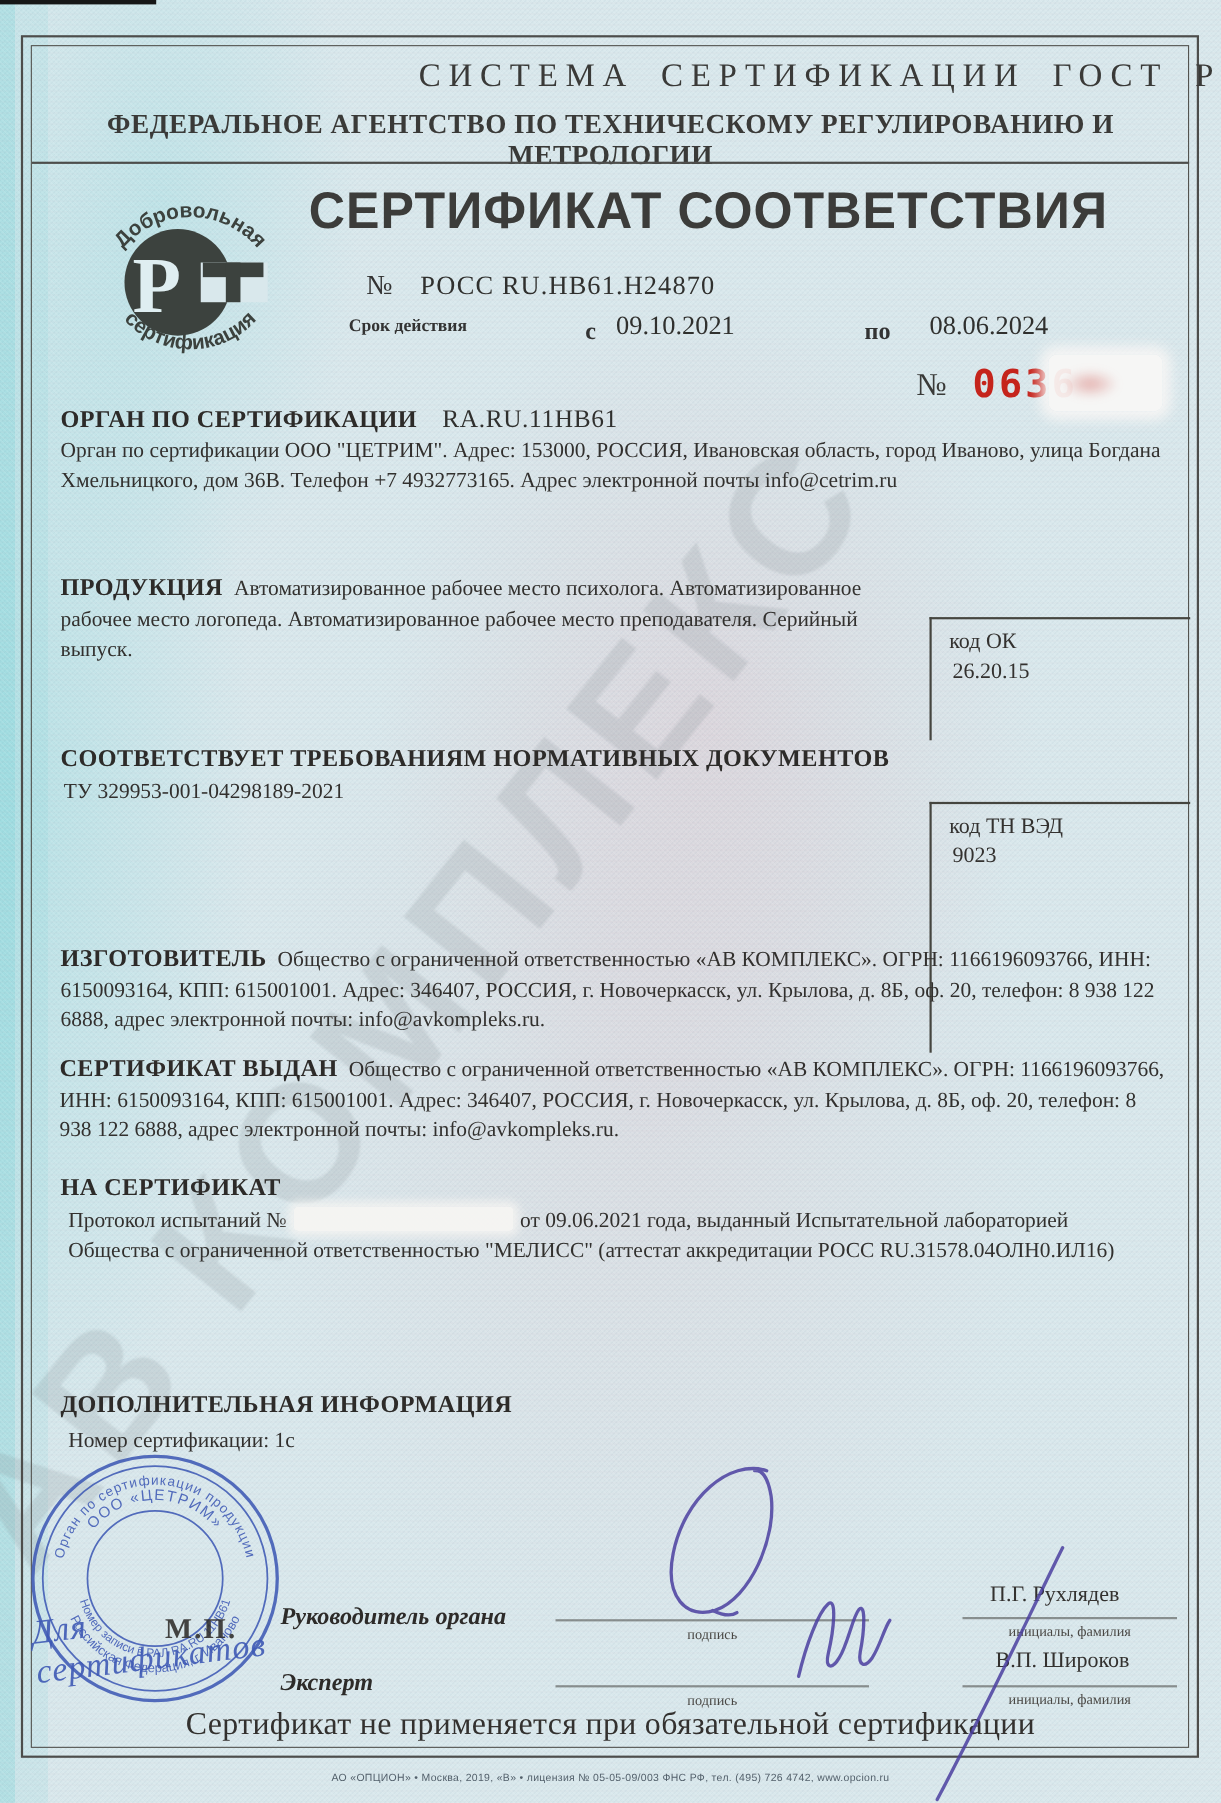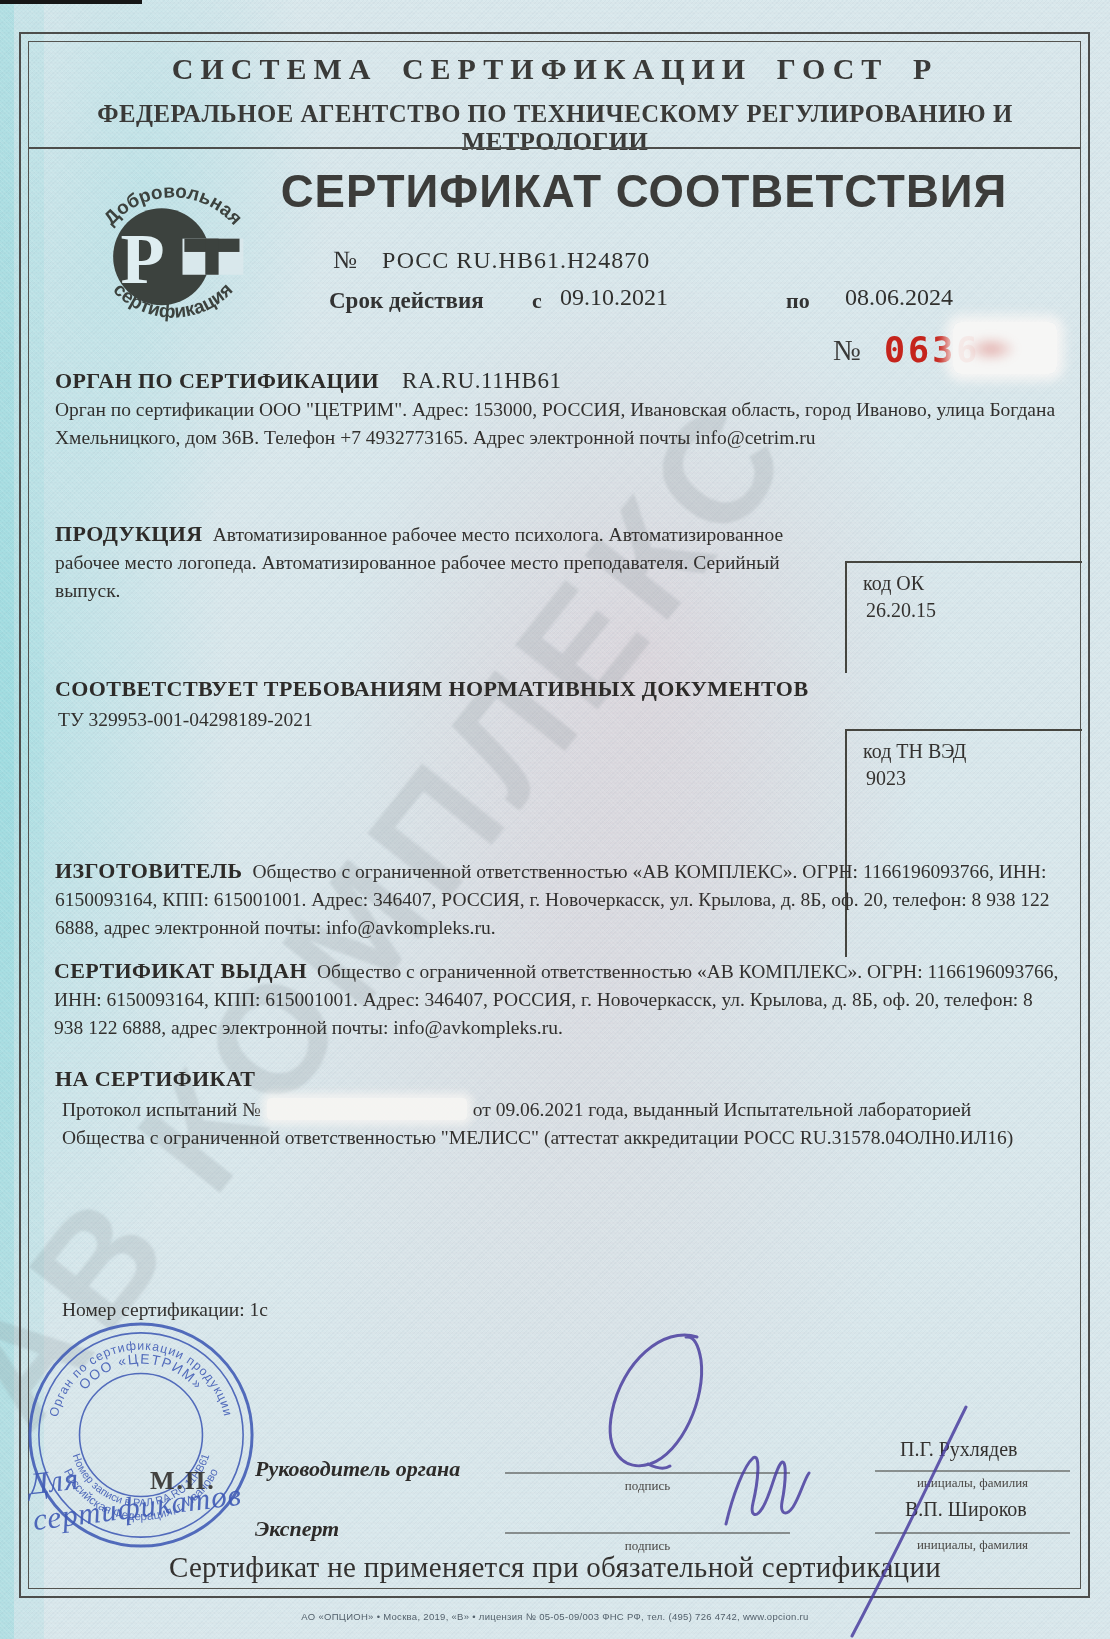--- a/index.html
+++ b/index.html
@@ -24,30 +24,30 @@
   .watermark{
     position:absolute;left:58px;top:1282px;z-index:1;pointer-events:none;
     font-family:"Liberation Sans",sans-serif;font-weight:bold;font-size:152px;
     letter-spacing:12px;color:rgba(130,138,144,.20);white-space:nowrap;
     transform:rotate(-52deg);transform-origin:left bottom;filter:blur(1px);
   }
   .frame-outer{left:19px;top:32px;width:1071px;height:1566px;border:2px solid #4d4d4b;box-sizing:border-box;z-index:2;}
   .frame-inner{left:28px;top:41px;width:1053px;height:1548px;border:1.5px solid #53534f;box-sizing:border-box;z-index:2;}
   .scan-smudge{left:0;top:0;width:142px;height:4px;background:#161616;z-index:5;}
   .z{z-index:3;}
-  .hdr1{left:0;top:52px;width:1110px;text-align:center;font-weight:bold;font-size:30px;letter-spacing:7px;word-spacing:10px;color:#3a3a38;}
+  .hdr1{left:0;top:52px;width:1110px;text-align:right;font-weight:normal;font-size:30px;letter-spacing:7px;word-spacing:10px;color:#3a3a38;}
   .hdr2{left:0;top:100px;width:1110px;text-align:center;font-weight:bold;font-size:25px;letter-spacing:.5px;color:#3a3a38;transform:scaleX(.99);}
   .hdr-rule{left:29px;top:147px;width:1052px;height:2px;background:#4d4d4b;}
   .doc-title{left:258px;top:163px;width:772px;text-align:center;
     font-family:"Liberation Sans","DejaVu Sans",sans-serif;font-weight:bold;font-size:47px;
     letter-spacing:1px;color:#3c3c3a;transform:scaleX(.97);}
   .logo-svg{left:74px;top:156px;width:198px;height:190px;}
   .no-sign{left:333px;top:246px;font-size:25px;color:#333;}
   .cert-no{left:382px;top:247px;font-size:24px;letter-spacing:1px;color:#30302e;}
-  .v-label{left:329px;top:288px;font-size:23px;font-weight:bold;color:#333;}
+  .v-label{left:317px;top:288px;font-size:16px;font-weight:bold;color:#333;}
   .v-c{left:532px;top:288px;font-size:22px;font-weight:bold;color:#333;}
   .v-from{left:560px;top:284px;font-size:24px;color:#30302e;}
   .v-po{left:786px;top:288px;font-size:22px;font-weight:bold;color:#333;}
   .v-to{left:845px;top:284px;font-size:24px;color:#30302e;}
   .serial-sign{left:833px;top:334px;font-size:29px;color:#3a3a38;}
   .serial-num{left:884px;top:330px;font-family:"DejaVu Sans Mono","Liberation Mono",monospace;
     font-weight:bold;font-size:35px;letter-spacing:3px;color:#c5241c;}
   .redact1{left:953px;top:322px;width:104px;height:52px;background:rgba(248,246,245,.94);
     border-radius:8px;box-shadow:0 0 12px 7px rgba(248,246,245,.9);z-index:4;}
   .redact1::after{content:"";position:absolute;left:12px;top:14px;width:52px;height:26px;
@@ -148,20 +148,21 @@
 
   <div class="abs z para" style="left:54px;top:955px;width:1010px;">
     <span class="sec-label">СЕРТИФИКАТ ВЫДАН</span><span>Общество с ограниченной ответственностью «АВ КОМПЛЕКС». ОГРН: 1166196093766, ИНН: 6150093164, КПП: 615001001. Адрес: 346407, РОССИЯ, г. Новочеркасск, ул. Крылова, д. 8Б, оф. 20, телефон: 8 938 122 6888, адрес электронной почты: info@avkompleks.ru.</span>
   </div>
 
   <div class="abs z sec-label" style="left:55px;top:1066px;">НА СЕРТИФИКАТ</div>
   <div class="abs z para" style="left:62px;top:1096px;width:995px;">
     <span>Протокол испытаний №</span><span class="redact2"></span><span>от 09.06.2021 года, выданный Испытательной лабораторией Общества с ограниченной ответственностью "МЕЛИСС" (аттестат аккредитации РОСС RU.31578.04ОЛН0.ИЛ16)</span>
   </div>
 
+  <div class="abs z sec-label" style="left:55px;top:1264px;">ДОПОЛНИТЕЛЬНАЯ ИНФОРМАЦИЯ</div>
   <div class="abs z para" style="left:62px;top:1296px;width:900px;">Номер сертификации: 1с</div>
 
   <svg class="abs stamp-svg" viewBox="0 0 240 240">
     <defs>
       <path id="stTopOut" d="M 34 120 A 86 86 0 0 1 206 120" fill="none"></path>
       <path id="stTopIn" d="M 48 120 A 72 72 0 0 1 192 120" fill="none"></path>
       <path id="stBotIn" d="M 48 120 A 72 72 0 0 0 192 120" fill="none"></path>
       <path id="stBotOut" d="M 34 120 A 86 86 0 0 0 206 120" fill="none"></path>
     </defs>
     <g fill="none" stroke="#3f5ab5">

